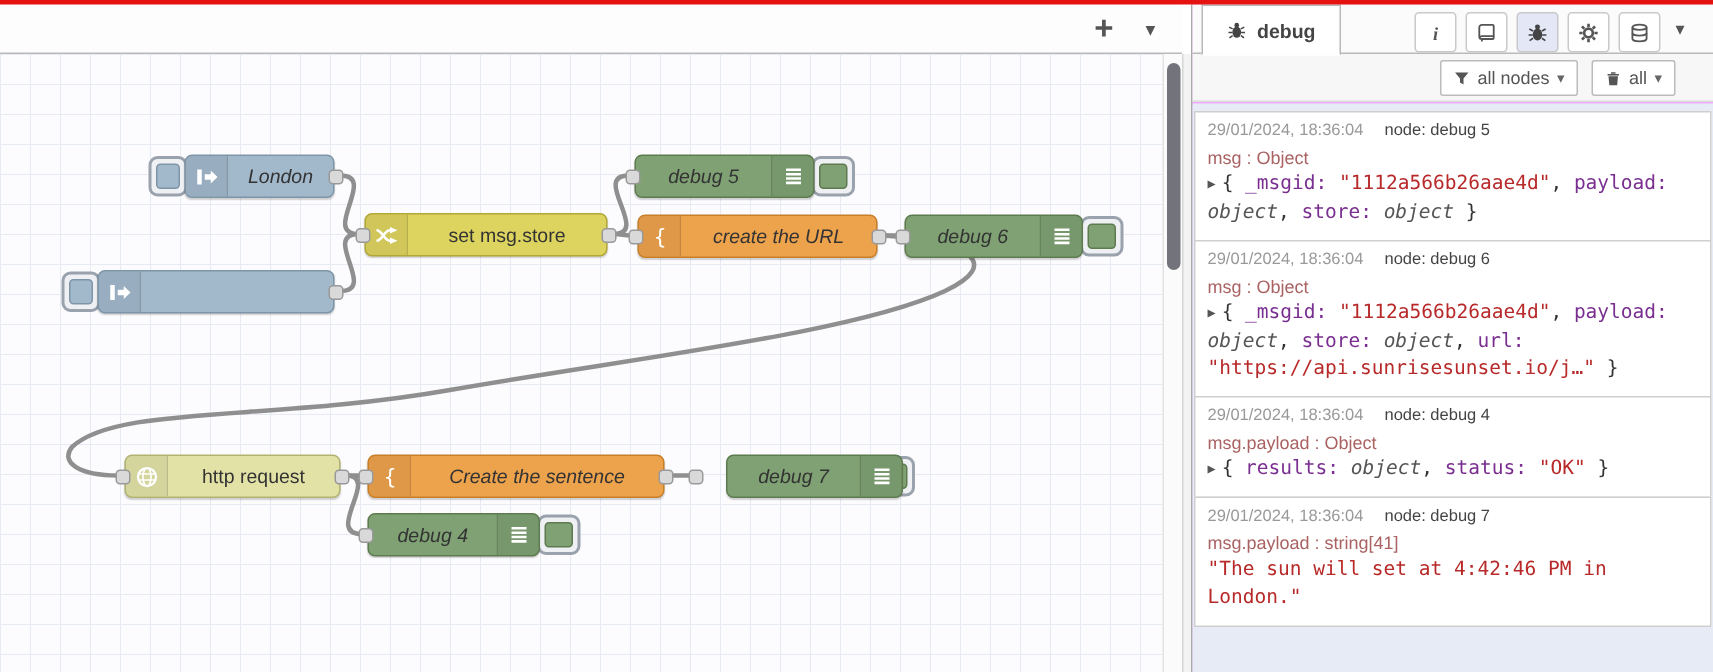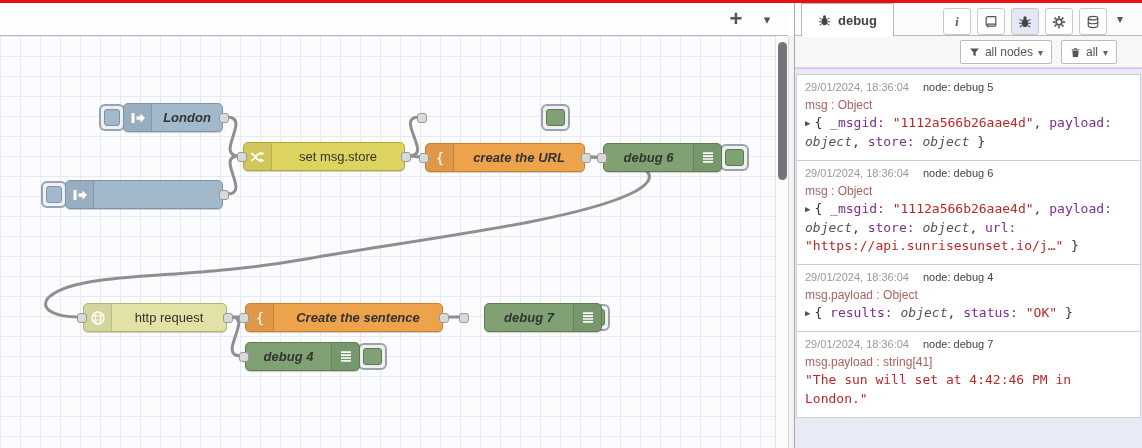--- a/index.html
+++ b/index.html
@@ -34,21 +34,21 @@
   .n-template { background:#eda24c; border-color:#c97f26; }
   .n-http     { background:#e2e2a7; border-color:#b3b371; }
   .n-debug    { background:#7fa173; border-color:#5e7b50; }
   .node-icon { width:28px; display:flex; align-items:center; justify-content:center;
     background:rgba(0,0,0,.06); }
   .node-icon.left  { border-right:1px solid rgba(0,0,0,.12); border-radius:4px 0 0 4px; }
   .node-icon.right { border-left:1px solid rgba(0,0,0,.12);  border-radius:0 4px 4px 0; }
   .node-icon svg { width:16px; height:16px; }
   .node-label { flex:1; display:flex; align-items:center; justify-content:center;
     font-size:13px; color:#333; padding:0 6px; white-space:nowrap; }
-  .node-label.it { font-style:italic;font-weight:bold; }
+  .node-label.it { font-style:italic; }
 
   .node-button { position:absolute; height:27px; width:28px; background:#eef0f3;
     border:2px solid #9aa2ad; border-radius:6px; z-index:2; }
   .node-button .inner { position:absolute; left:3px; top:3px; right:3px; bottom:3px; border-radius:3px; }
   .inner.inject { background:#a2b8cb; border:1px solid #7e95a8; }
   .inner.debug  { background:#7fa173; border:1px solid #5e7b50; }
 
   .port { position:absolute; width:10px; height:10px; background:#d9d9d9;
     border:1px solid #999; border-radius:3px; z-index:4; }
 
@@ -232,20 +232,28 @@
           <svg>
             <use href="#i-shuffle"></use>
           </svg>
         </div>
         <span class="node-label">set msg.store</span>
       </div>
       <div class="node-button" style="left: 541px; top: 68px; width: 29px;">
         <div class="inner debug"></div>
       </div>
       <span class="port" style="left: 417px; top: 77px;"></span>
+      <div class="node n-debug" style="left: 423px; top: 67px; width: 120px;">
+        <span class="node-label it">debug 5</span>
+        <div class="node-icon right">
+          <svg>
+            <use href="#i-list"></use>
+          </svg>
+        </div>
+      </div>
       <span class="port" style="left: 419px; top: 117px;"></span>
       <span class="port" style="left: 581px; top: 117px;"></span>
       <div class="node n-template" style="left: 425px; top: 107px; width: 160px;">
         <div class="node-icon left">
           <svg>
             <use href="#i-curly"></use>
           </svg>
         </div>
         <span class="node-label it">create the URL</span>
       </div>

